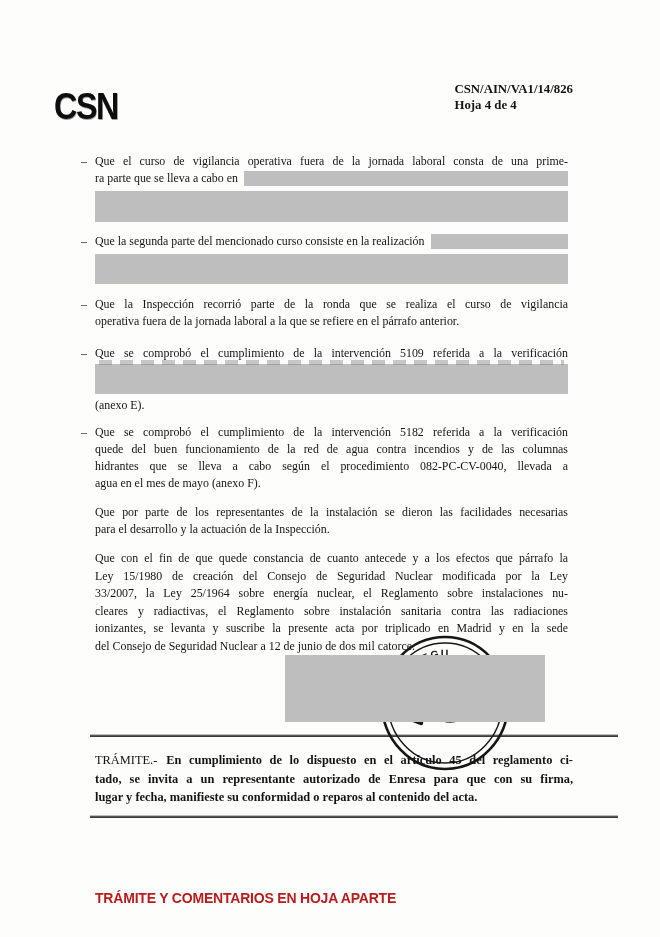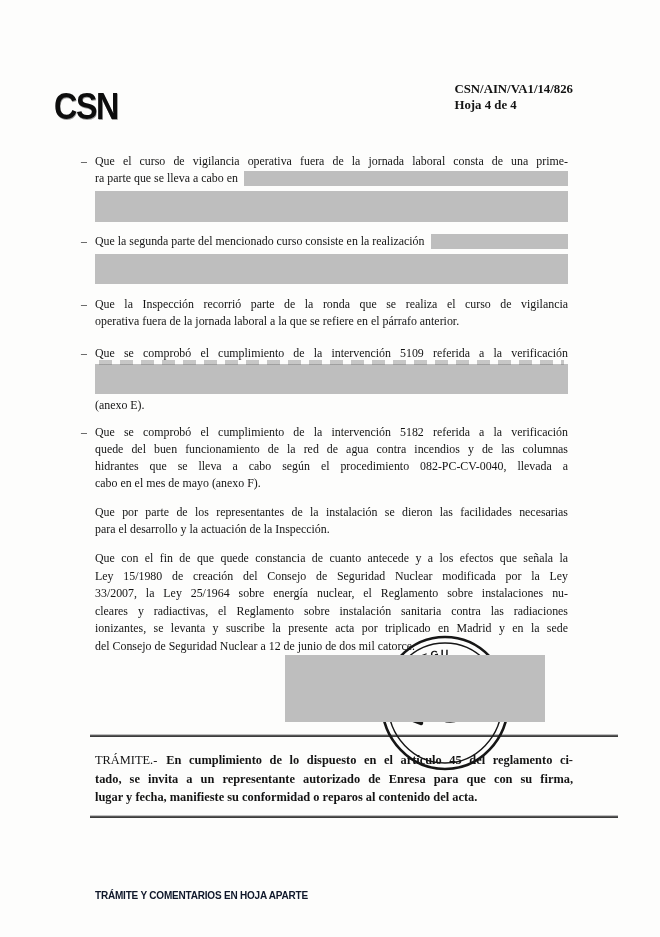--- a/index.html
+++ b/index.html
@@ -126,23 +126,23 @@
   }
   .tramite .label { font-weight: normal; margin-right: 9px; }
 
   
   .footer-note {
     position: absolute;
     left: 95px;
     top: 890px;
     font-family: "Liberation Sans", sans-serif;
     font-weight: bold;
-    font-size: 10px;
+    font-size: 14px;
     letter-spacing: -0.2px;
-    color: #0f172a;
+    color: #b91c1c;
   }
 </style>
 </head>
 <body>
 
 <div class="page">
 
   <div class="logo">CSN</div>
   <div class="header-ref">
     <div>CSN/AIN/VA1/14/826</div>
@@ -181,30 +181,30 @@
   <div class="redact-block" id="redact-3"></div>
   <div class="tblock bullet" style="top:397px">
     <div class="line">(anexo E).</div>
   </div>
 
   <div class="tblock bullet" style="top:424px">
     <span class="dash">–</span>
     <div class="line j">Que se comprobó el cumplimiento de la intervención 5182 referida a la verificación</div>
     <div class="line j">quede del buen funcionamiento de la red de agua contra incendios y de las columnas</div>
     <div class="line j">hidrantes que se lleva a cabo según el procedimiento 082-PC-CV-0040, llevada a</div>
-    <div class="line">cabo en el mes de mayo (anexo F).</div>
+    <div class="line">agua en el mes de mayo (anexo F).</div>
   </div>
 
   <div class="tblock para" style="top:504px">
     <div class="line j">Que por parte de los representantes de la instalación se dieron las facilidades necesarias</div>
     <div class="line">para el desarrollo y la actuación de la Inspección.</div>
   </div>
 
   <div class="tblock para" style="top:550px; line-height:17.5px">
-    <div class="line j">Que con el fin de que quede constancia de cuanto antecede y a los efectos que señala la</div>
+    <div class="line j">Que con el fin de que quede constancia de cuanto antecede y a los efectos que párrafo la</div>
     <div class="line j">Ley 15/1980 de creación del Consejo de Seguridad Nuclear modificada por la Ley</div>
     <div class="line j">33/2007, la Ley 25/1964 sobre energía nuclear, el Reglamento sobre instalaciones nu-</div>
     <div class="line j">cleares y radiactivas, el Reglamento sobre instalación sanitaria contra las radiaciones</div>
     <div class="line j">ionizantes, se levanta y suscribe la presente acta por triplicado en Madrid y en la sede</div>
     <div class="line">del Consejo de Seguridad Nuclear a 12 de junio de dos mil catorce.</div>
   </div>
 
   <svg class="stamp" viewBox="0 0 136 140">
     <ellipse cx="68" cy="70" rx="63" ry="66" fill="none" stroke="#161616" stroke-width="2.6"></ellipse>
     <ellipse cx="68" cy="70" rx="57" ry="60" fill="none" stroke="#161616" stroke-width="1.4"></ellipse>

